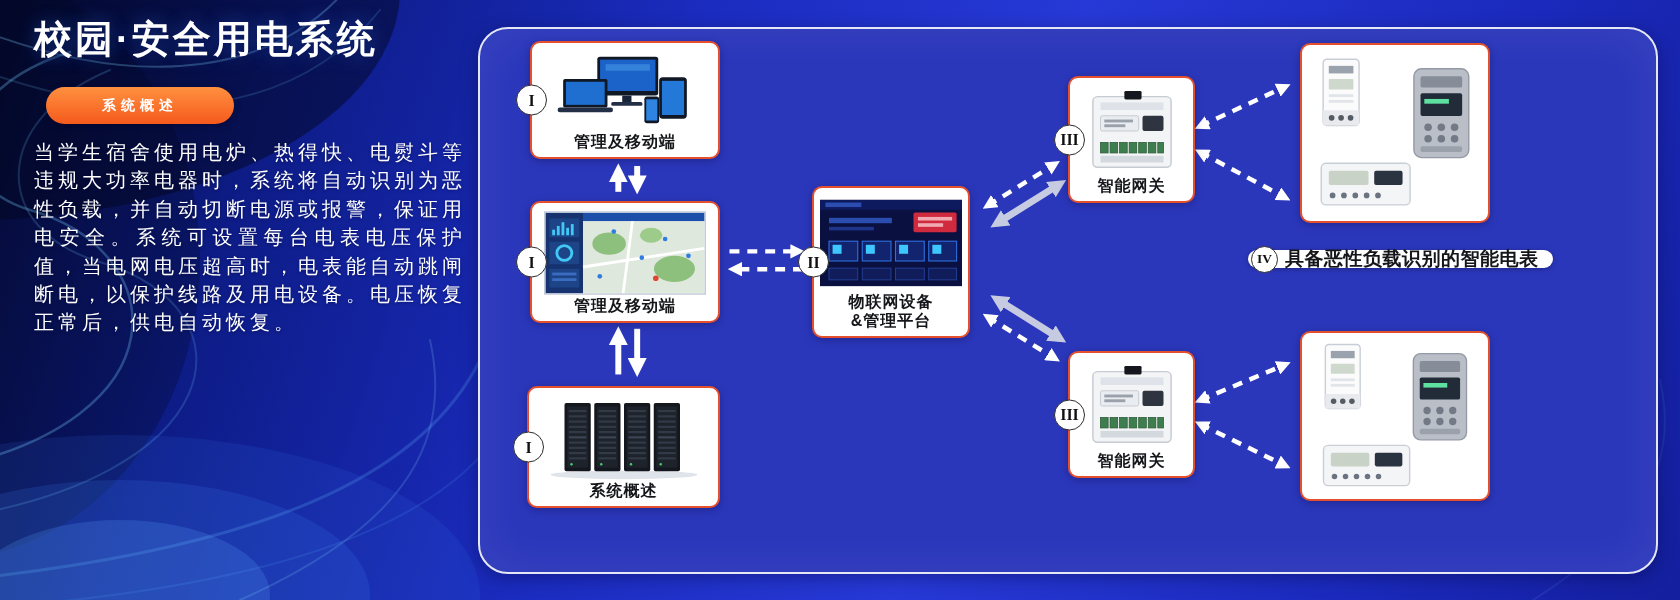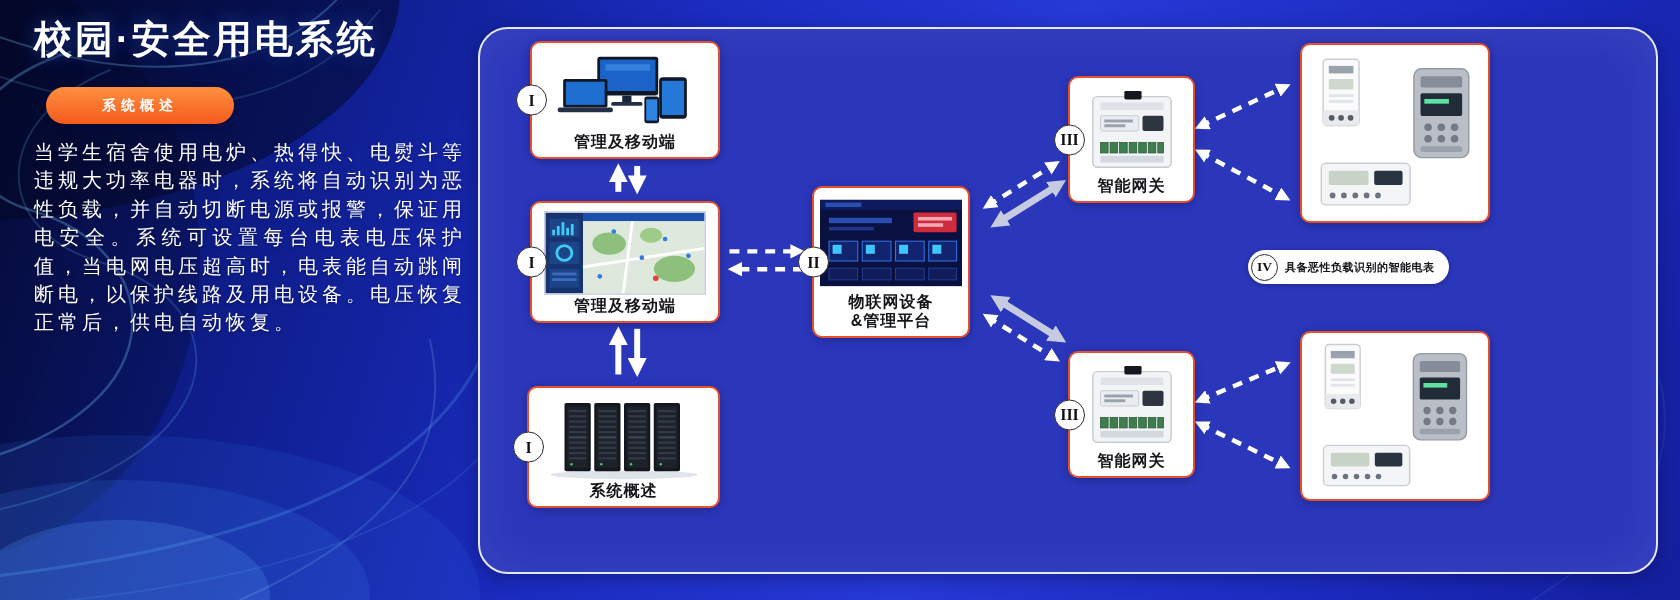--- a/index.html
+++ b/index.html
@@ -41,27 +41,27 @@
 
   .card-management     { left:50px;  top:12px;  width:190px; height:118px; }
   .card-campus         { left:50px;  top:172px; width:190px; height:122px; }
   .card-datacenter     { left:47px;  top:357px; width:193px; height:122px; }
   .card-iot            { left:332px; top:157px; width:158px; height:152px; }
   .card-gateway-top    { left:588px; top:47px;  width:127px; height:127px; }
   .card-gateway-bottom { left:588px; top:322px; width:127px; height:127px; }
   .card-meters-top     { left:820px; top:14px;  width:190px; height:180px; padding:6px; }
   .card-meters-bottom  { left:820px; top:302px; width:190px; height:170px; padding:6px; }
 
-  .meter-pill { position:absolute; left:768px; top:221px; height:34px; z-index:4;
+  .meter-pill { position:absolute; left:768px; top:221px; height:18px; z-index:4;
     background:#ffffff; border-radius:17px; display:flex; align-items:center; gap:7px;
     padding:0 14px 0 3px; box-shadow:0 1px 5px rgba(0,0,40,.35); }
   .pill-circle { width:27px; height:27px; border-radius:50%; border:1.5px solid #2c2c2c; flex:0 0 auto;
     display:flex; align-items:center; justify-content:center;
     font-family:"Liberation Serif", serif; font-size:13.5px; font-weight:600; color:#111; background:#fff; }
-  .pill-text { font-size:11px; color:#15161a; font-weight:600; letter-spacing:.5px; white-space:nowrap; }
+  .pill-text { font-size:19px; color:#15161a; font-weight:600; letter-spacing:.5px; white-space:nowrap; }
 </style>
 </head>
 <body>
 
 <div class="stage">
 
   <svg class="bg-art" viewBox="0 0 1680 600" preserveAspectRatio="none">
     <ellipse cx="-30" cy="-10" rx="430" ry="230" fill="rgba(2,6,32,0.50)"></ellipse>
     <ellipse cx="-60" cy="260" rx="260" ry="300" fill="rgba(2,6,32,0.28)"></ellipse>
     <ellipse cx="120" cy="595" rx="360" ry="160" fill="rgba(55,120,245,0.12)"></ellipse>

